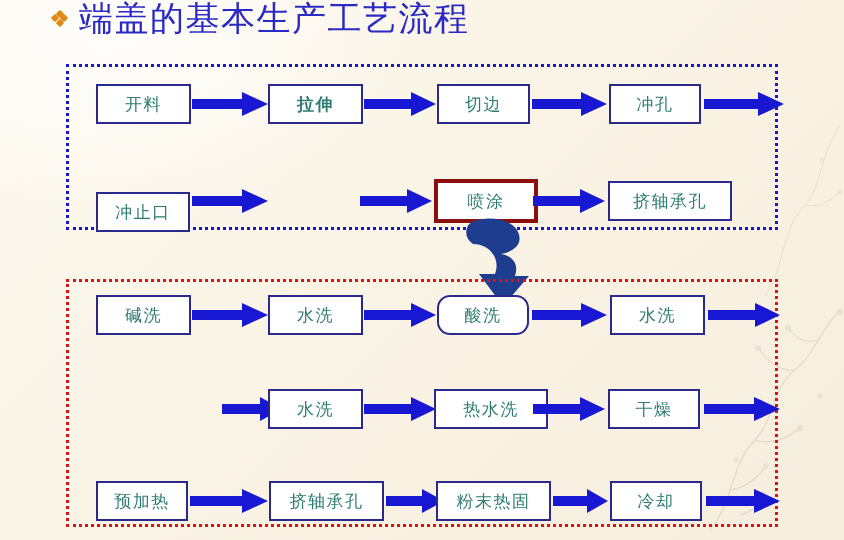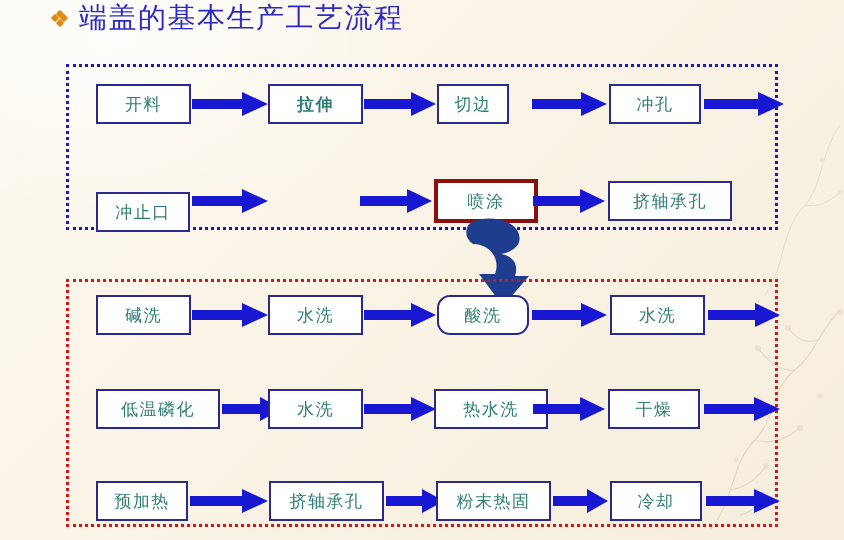--- a/index.html
+++ b/index.html
@@ -50,21 +50,21 @@
     background: #e08a16;
     transform: rotate(45deg);
     border-radius: 1px;
   }
   .bullet i.t { left: 4.5px; top: 0px; }
   .bullet i.l { left: 0px; top: 4.5px; }
   .bullet i.r { left: 9px;  top: 4.5px; }
   .bullet i.b { left: 4.5px; top: 9px; }
 
   .page-title {
-    font-size: 28px;
+    font-size: 34px;
     color: #2b2bc4;
     letter-spacing: 1.5px;
     line-height: 32px;
     white-space: nowrap;
   }
 
   .frame {
     position: absolute;
     box-sizing: border-box;
   }
@@ -155,21 +155,21 @@
     <svg width="76" height="26" viewBox="0 0 76 26">
         <path d="M0,8 L50,8 L50,1 L76,13 L50,25 L50,18 L0,18 Z" fill="#1818d2"></path>
       </svg>
   </div>
   <div class="node" style="left:268px; top:84px; width:95px; height:40px;font-weight:bold;">拉伸</div>
   <div class="arrow" style="left:364px; top:91px; width:72px;">
     <svg width="72" height="26" viewBox="0 0 72 26">
         <path d="M0,8 L47,8 L47,1 L72,13 L47,25 L47,18 L0,18 Z" fill="#1818d2"></path>
       </svg>
   </div>
-  <div class="node" style="left:437px; top:84px; width:72px; height:40px;">切边</div>
+  <div class="node" style="left:437px; top:84px; width:93px; height:40px;">切边</div>
   <div class="arrow" style="left:532px; top:91px; width:75px;">
     <svg width="75" height="26" viewBox="0 0 75 26">
         <path d="M0,8 L49,8 L49,1 L75,13 L49,25 L49,18 L0,18 Z" fill="#1818d2"></path>
       </svg>
   </div>
   <div class="node" style="left:609px; top:84px; width:92px; height:40px;">冲孔</div>
   <div class="arrow" style="left:704px; top:91px; width:80px;">
     <svg width="80" height="26" viewBox="0 0 80 26">
         <path d="M0,8 L54,8 L54,1 L80,13 L54,25 L54,18 L0,18 Z" fill="#1818d2"></path>
       </svg>
@@ -221,21 +221,20 @@
         <path d="M0,8 L49,8 L49,1 L75,13 L49,25 L49,18 L0,18 Z" fill="#1818d2"></path>
       </svg>
   </div>
   <div class="node" style="left:610px; top:295px; width:95px; height:40px;">水洗</div>
   <div class="arrow" style="left:708px; top:302px; width:72px;">
     <svg width="72" height="26" viewBox="0 0 72 26">
         <path d="M0,8 L47,8 L47,1 L72,13 L47,25 L47,18 L0,18 Z" fill="#1818d2"></path>
       </svg>
   </div>
 
-  <div class="node" style="left:96px; top:389px; width:124px; height:40px;">低温磷化</div>
   <div class="arrow" style="left:222px; top:396px; width:60px;">
     <svg width="60" height="26" viewBox="0 0 60 26">
         <path d="M0,8 L38,8 L38,1 L60,13 L38,25 L38,18 L0,18 Z" fill="#1818d2"></path>
       </svg>
   </div>
   <div class="node" style="left:268px; top:389px; width:95px; height:40px;">水洗</div>
   <div class="arrow" style="left:364px; top:396px; width:72px;">
     <svg width="72" height="26" viewBox="0 0 72 26">
         <path d="M0,8 L47,8 L47,1 L72,13 L47,25 L47,18 L0,18 Z" fill="#1818d2"></path>
       </svg>

